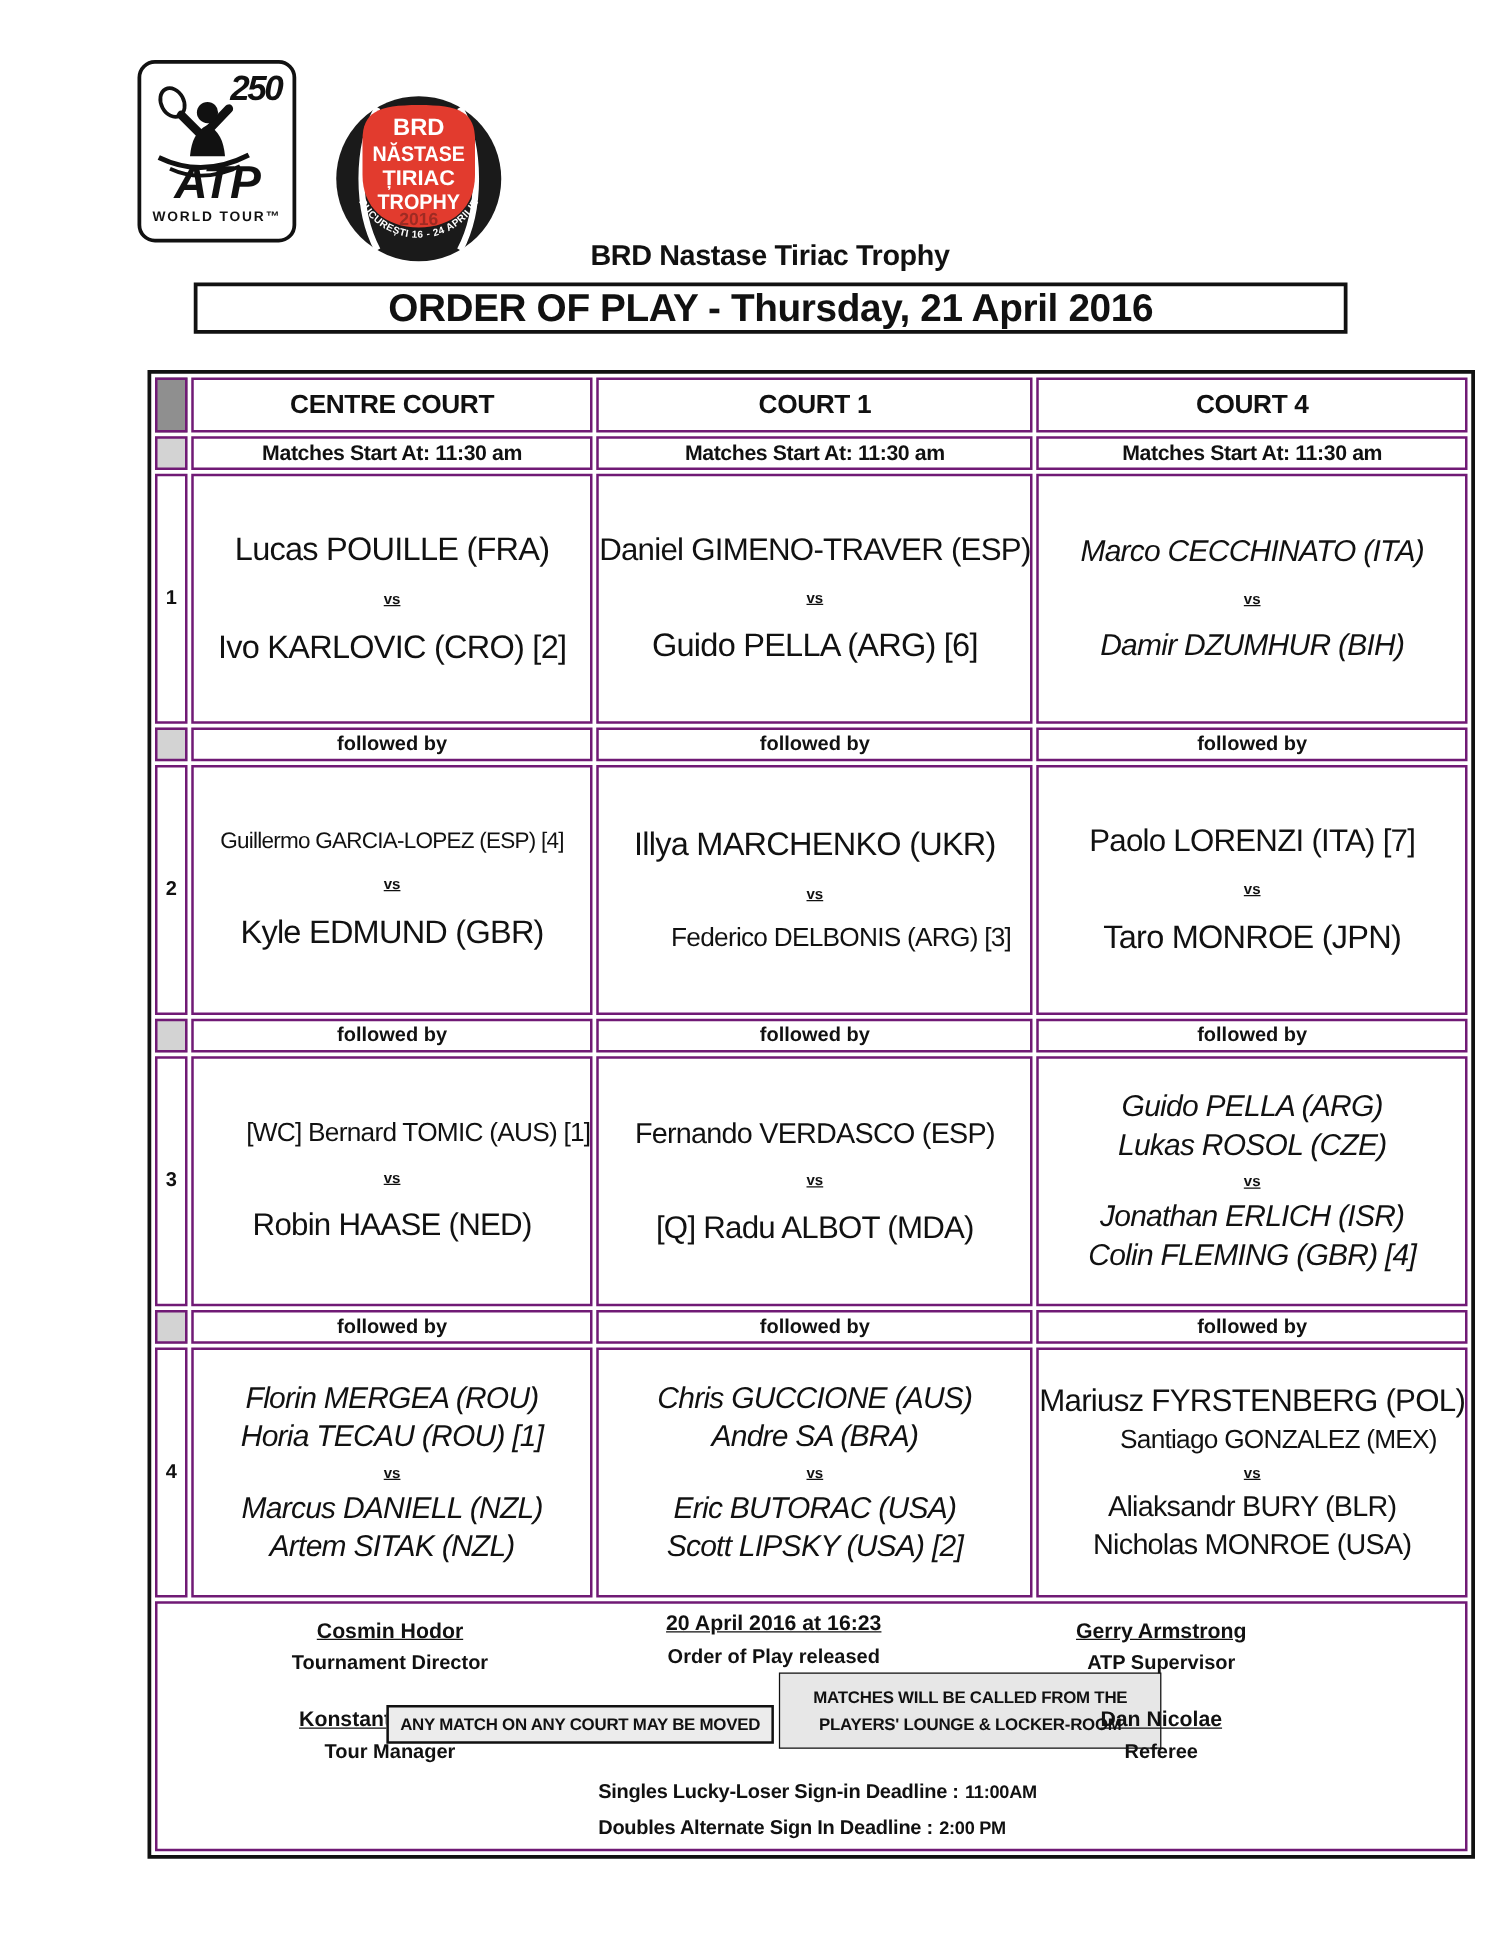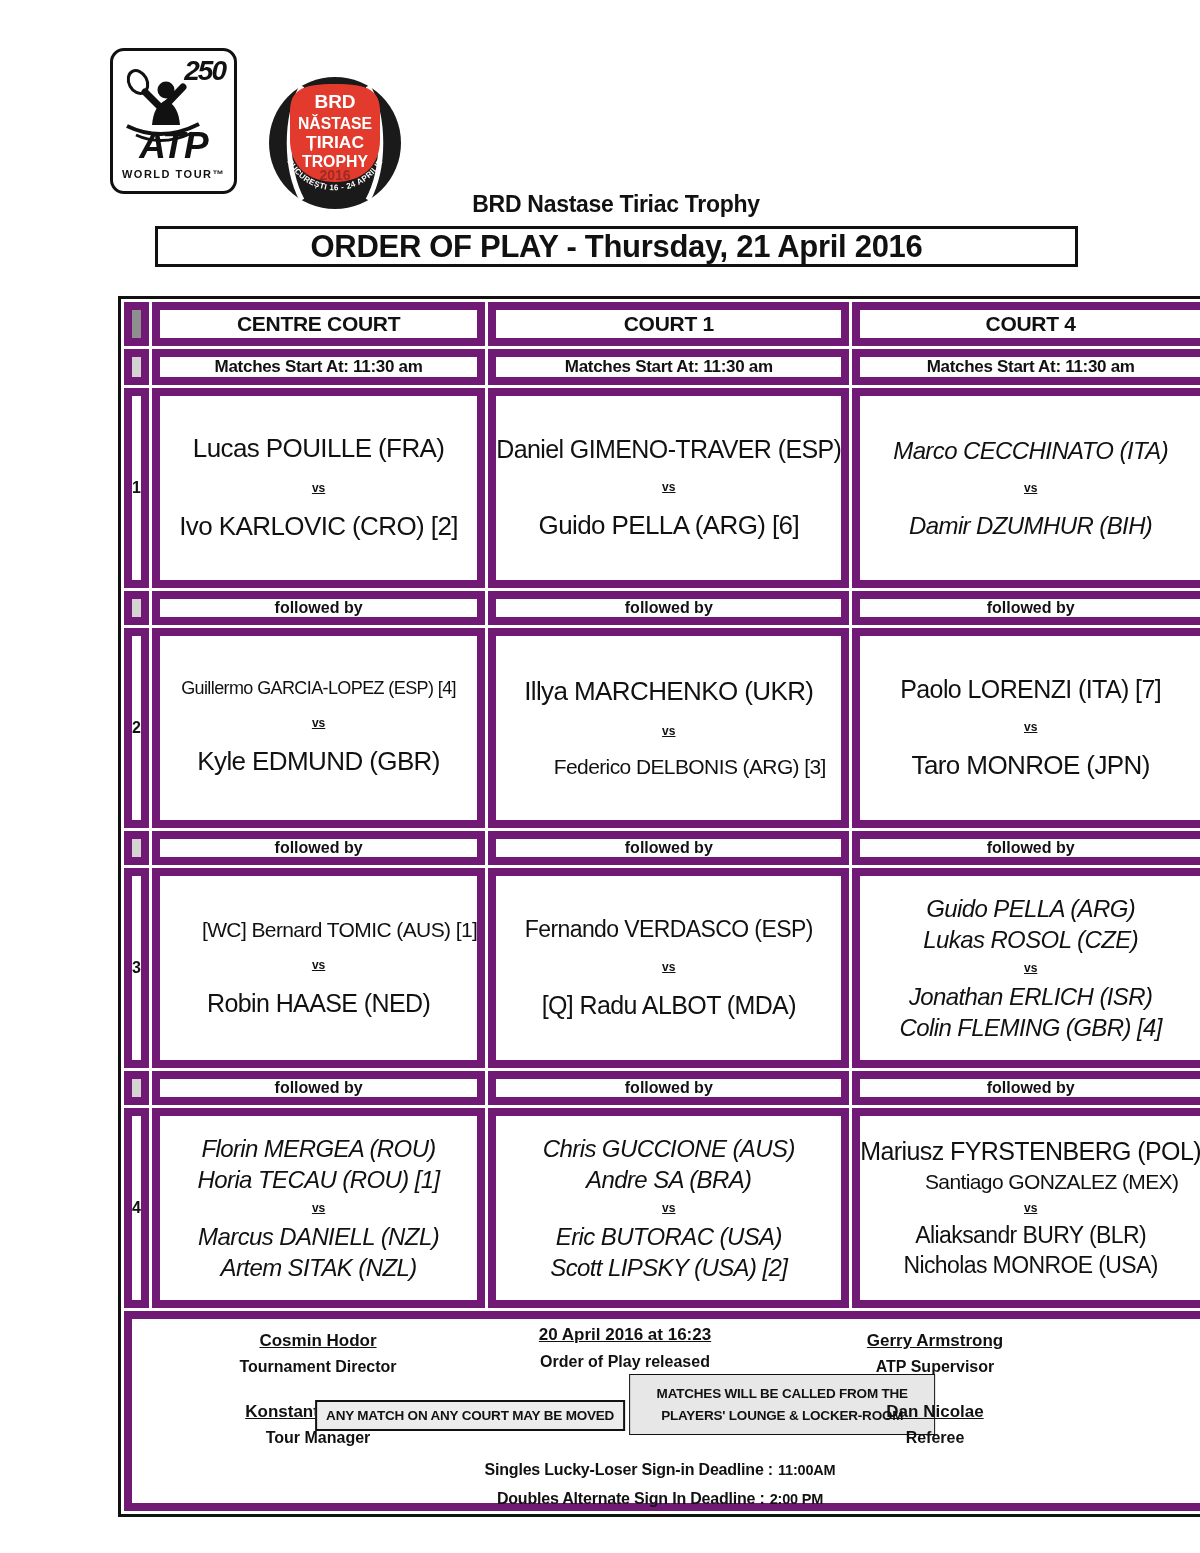--- a/index.html
+++ b/index.html
@@ -26,21 +26,21 @@
   
   .tourn-title { position:absolute; top:191px; left:16px; width:1200px; text-align:center;
     font-size:23px; font-weight:bold; letter-spacing:-0.3px; }
   .oop-box { position:absolute; left:155px; top:226px; width:923px; height:41px;
     border:3px solid #111; display:flex; align-items:center; justify-content:center;
     font-size:31px; font-weight:bold; letter-spacing:-0.3px; }
 
   
   table.oop { position:absolute; left:118px; top:296px; border-collapse:separate;
     border-spacing:3px; border:3px solid #111; background:#fff; table-layout:fixed; }
-  table.oop td { border:8px solid #701a75; padding:0; background:#fff; }
+  table.oop td { border:2px solid #701a75; padding:0; background:#fff; }
   td.numcol { border-width:3px; }
   td.numcol.dark  { background:#8f8f8f; }
   td.numcol.light { background:#d3d3d3; }
   td.numcol.white { background:#ffffff; text-align:center; vertical-align:middle;
     font-size:16px; font-weight:bold; }
   tr.court-head td.court { height:44px; text-align:center; vertical-align:middle;
     font-size:21px; font-weight:bold; letter-spacing:-0.3px; }
   tr.start-row td.court { height:27px; text-align:center; vertical-align:middle;
     font-size:17px; font-weight:bold; letter-spacing:-0.3px; }
   tr.fb-row td.court { height:27px; text-align:center; vertical-align:middle;
@@ -65,21 +65,21 @@
   .off-gap  { margin-top:26px; }
   .rel-date { font-size:17px; font-weight:bold; text-decoration:underline; margin-top:6px; }
   .rel-label{ font-size:16px; font-weight:bold; margin-top:8px; }
   .notice1 { display:inline-block; margin-top:9px; border:2px solid #111; background:#ececec;
     font-size:13.5px; font-weight:bold; padding:6px 9px; letter-spacing:-0.2px; }
   .notice2 { display:inline-block; margin-top:3px; border:1px solid #111; background:#e7e7e7;
     font-size:13.5px; font-weight:bold; padding:8px 26px; line-height:1.6;
     letter-spacing:-0.2px; }
   .notice2 span { display:block; }
   .f-deadlines { position:absolute; left:528px; top:142px; transform:translateX(-50%);
-    text-align:center; white-space:nowrap; }
+    white-space:nowrap; }
   .deadline { font-size:16px; font-weight:bold; margin-bottom:11px; letter-spacing:-0.2px; }
   .deadline .dtime { font-size:14.5px; margin-left:5px; }
 </style>
 </head>
 <body>
 
 <div class="page">
 
   <div class="atp-logo">
     <div class="atp-tier">250</div>

